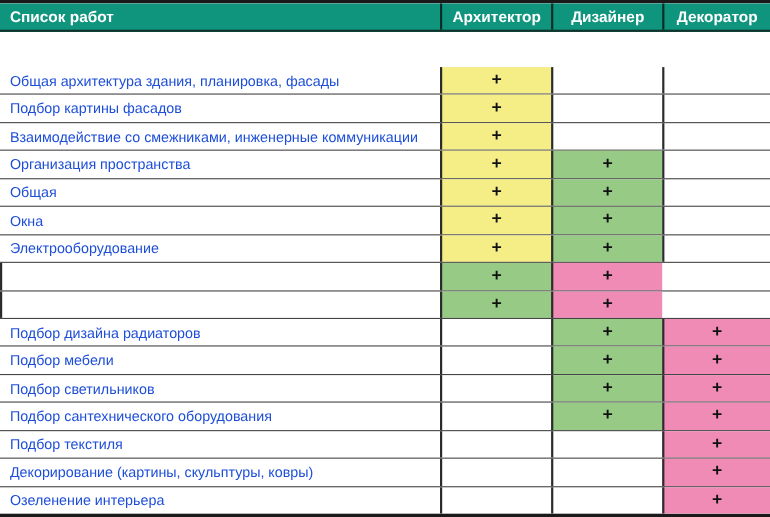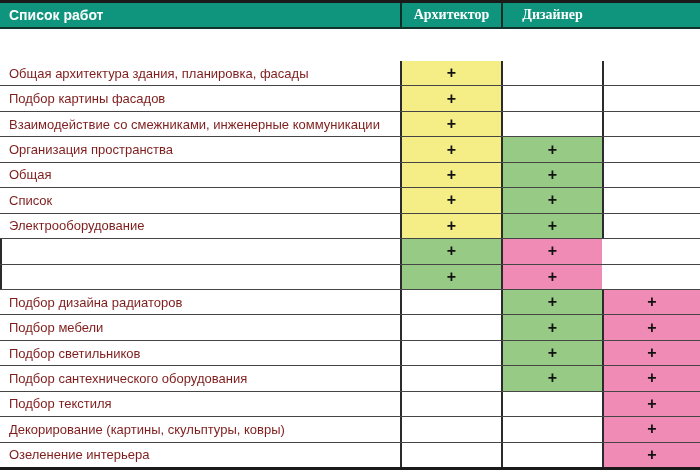--- a/index.html
+++ b/index.html
@@ -45,48 +45,49 @@
     font-weight: bold;
     font-size: 16px;
     color: var(--mark-color, #111111);
   }
 
   .header-row .cell {
     color: var(--header-text, #ffffff);
     font-weight: bold;
     font-size: 14px;
   }
-  .header-row .mark-cell { border-left-color: #0a2e27; font-size: 14px; font-family: Liberation Serif, serif; }
+  .header-row .mark-cell { border-left-color: #0a2e27; font-size: 14px; }
 
   .body {
     flex: 1 1 auto;
     display: flex;
     flex-direction: column;
   }
   .body .row { border-top: 1px solid var(--grid-line, #454545); }
   .body .row:first-child { border-top: none; }
 
   .task-label {
     font-size: 13px;
-    color: #7f1d1d;
+    color: #1d4ed8;
     white-space: nowrap;
   }
 
   .filled-architect { background: var(--architect-fill, #F5EE86); }
   .filled-designer  { background: var(--designer-fill, #97CB85); }
   .filled-decorator { background: var(--decorator-fill, #F08BB6); }
 </style>
 </head>
 <body>
 
 <div class="table">
   <div class="row header-row">
     <div class="cell task-cell">Список работ</div>
     <div class="cell mark-cell">Архитектор</div>
     <div class="cell mark-cell">Дизайнер</div>
+    <div class="cell mark-cell">Декоратор</div>
   </div>
   <div class="body">
   <div class="row">
     <div class="cell task-cell">
       <span class="task-label">Общая архитектура здания, планировка, фасады</span>
     </div>
     <div class="cell mark-cell filled-architect">+</div>
     <div class="cell mark-cell"></div>
     <div class="cell mark-cell"></div>
   </div>
@@ -122,21 +123,21 @@
     <div class="cell task-cell">
       <span class="task-label">Общая</span>
     </div>
     <div class="cell mark-cell filled-architect">+</div>
     <div class="cell mark-cell filled-designer">+</div>
     <div class="cell mark-cell"></div>
   </div>
 
   <div class="row">
     <div class="cell task-cell">
-      <span class="task-label">Список</span>
+      <span class="task-label">Окна</span>
     </div>
     <div class="cell mark-cell filled-architect">+</div>
     <div class="cell mark-cell filled-designer">+</div>
     <div class="cell mark-cell"></div>
   </div>
 
   <div class="row">
     <div class="cell task-cell">
       <span class="task-label">Электрооборудование</span>
     </div>

